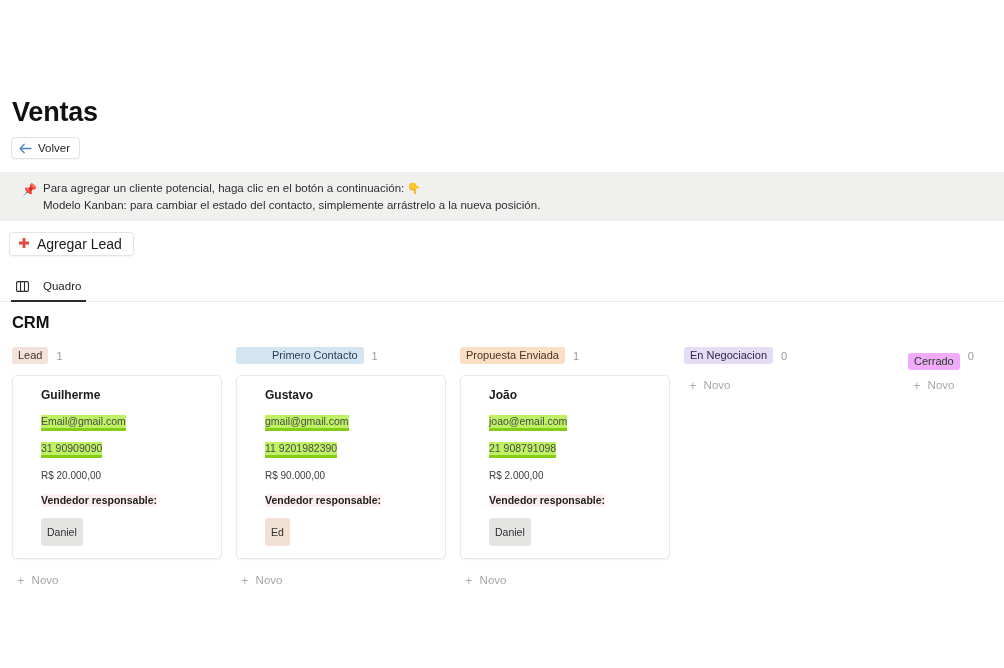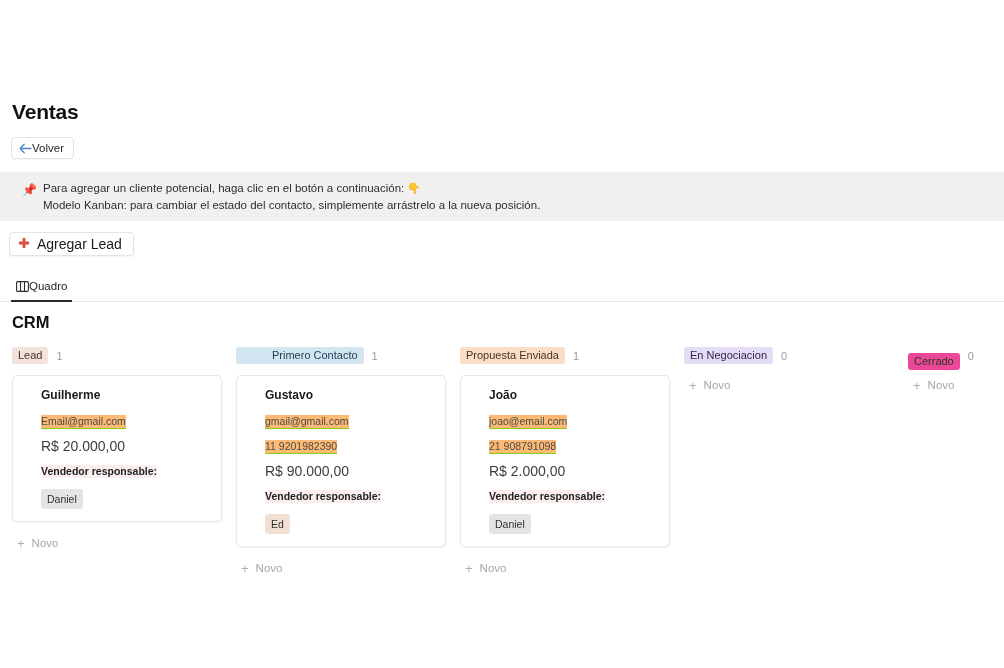--- a/index.html
+++ b/index.html
@@ -14,36 +14,37 @@
     overflow: hidden;
   }
 
   .page { width: 1004px; height: 668px; position: relative; }
 
   
   .page-title {
     position: absolute;
     left: 12px;
     top: 96px;
-    font-size: 21px;
+    font-size: 27px;
     font-weight: 700;
     letter-spacing: -0.2px;
     color: #111111;
     line-height: 32px;
   }
 
   
   .back-btn {
     position: absolute;
     left: 11px;
     top: 137px;
     height: 22px;
     padding: 0 9px 0 7px;
     display: inline-flex;
     align-items: center;
+    gap: 6px;
     background: #ffffff;
     border: 1px solid #e2e2e2;
     border-radius: 4px;
     font-size: 11.5px;
     color: #262626;
     cursor: pointer;
     box-shadow: 0 1px 1px rgba(0,0,0,0.03);
   }
   .back-arrow { display: inline-flex; align-items: center; }
 
@@ -104,21 +105,21 @@
     height: 26px;
     border-bottom: 1px solid #e9e9e9;
   }
   .tab {
     position: absolute;
     left: 11px;
     top: 0;
     height: 26px;
     display: inline-flex;
     align-items: center;
-    gap: 0;
+    gap: 14px;
     padding: 0 5px 4px 5px;
     border-bottom: 2px solid #2b2b2b;
     font-size: 11.5px;
     color: #1c1c1c;
     cursor: pointer;
   }
   .board-icon { display: inline-flex; align-items: center; }
 
   
   .crm-title {
@@ -177,44 +178,44 @@
     color: #1b1b1b;
     margin-bottom: 13px;
     line-height: 14px;
   }
   .card-email, .card-phone {
     font-size: 10.5px;
     color: #4a4a4a;
     line-height: 13px;
     margin-bottom: 11px;
     display: inline-block;
-    border-bottom: 1px solid #84cc16;
-    background: #fdba74;
+    border-bottom: 3px solid #84cc16;
+    background: #bef264;
   }
   .card-row { line-height: 0; margin: 0; }
   .card-value {
-    font-size: 14px;
+    font-size: 10px;
     color: #3d3d3d;
     line-height: 13px;
     margin-bottom: 12px;
   }
   .card-label {
     font-size: 10.5px;
     font-weight: 700;
     color: #1f1f1f;
     line-height: 13px;
     margin-bottom: 11px;
     display: inline-block;
     background: #fbeeee;
     border-radius: 2px;
   }
   .person-tag {
     display: inline-flex;
     align-items: center;
-    height: 20px;
+    height: 28px;
     padding: 0 6px;
     border-radius: 3px;
     font-size: 10.5px;
     color: #2f2f2f;
   }
   .tag-gray { background: #e4e4e2; }
   .tag-peach { background: #f2e0d4; }
 
   
   .new-item {
@@ -281,20 +282,21 @@
 
   <div class="board" id="board-root">
       <div class="column">
         <div class="col-head">
           <span class="col-badge" style="background: rgb(243, 226, 218); color: rgb(69, 48, 40);">Lead</span>
           <span class="col-count">1</span>
         </div>
         <div class="card">
           <div class="card-name">Guilherme</div>
           <div class="card-row"><span class="card-email">Email@gmail.com</span></div>
+          <div class="card-row"><span class="card-phone">31 90909090</span></div>
           <div class="card-value">R$ 20.000,00</div>
           <div class="card-row"><span class="card-label">Vendedor responsable:</span></div>
           <div><span class="person-tag tag-gray">Daniel</span></div>
         </div>
         <div class="new-item">
           <span class="new-plus">+</span>
           <span>Novo</span>
         </div>
       </div>
       <div class="column">
@@ -338,21 +340,21 @@
           <span class="col-badge" style="background: rgb(229, 221, 244); color: rgb(46, 37, 80);">En Negociacion</span>
           <span class="col-count">0</span>
         </div>
         <div class="new-item empty-col">
           <span class="new-plus">+</span>
           <span>Novo</span>
         </div>
       </div>
       <div class="column">
         <div class="col-head">
-          <span class="col-badge" style="background: #ec4899; color: rgb(31, 58, 29); margin-top: 12px;">Cerrado</span>
+          <span class="col-badge" style="background: #f0abfc; color: rgb(31, 58, 29); margin-top: 12px;">Cerrado</span>
           <span class="col-count">0</span>
         </div>
         <div class="new-item empty-col">
           <span class="new-plus">+</span>
           <span>Novo</span>
         </div>
       </div>
     </div>
 
 </div>

